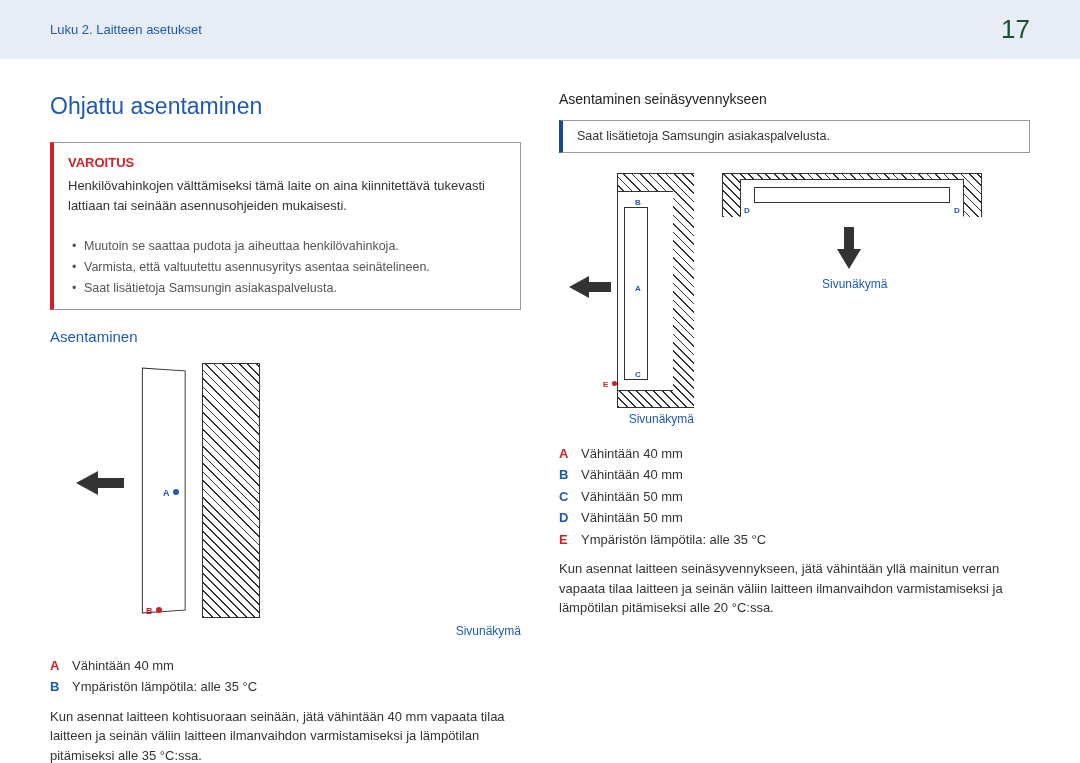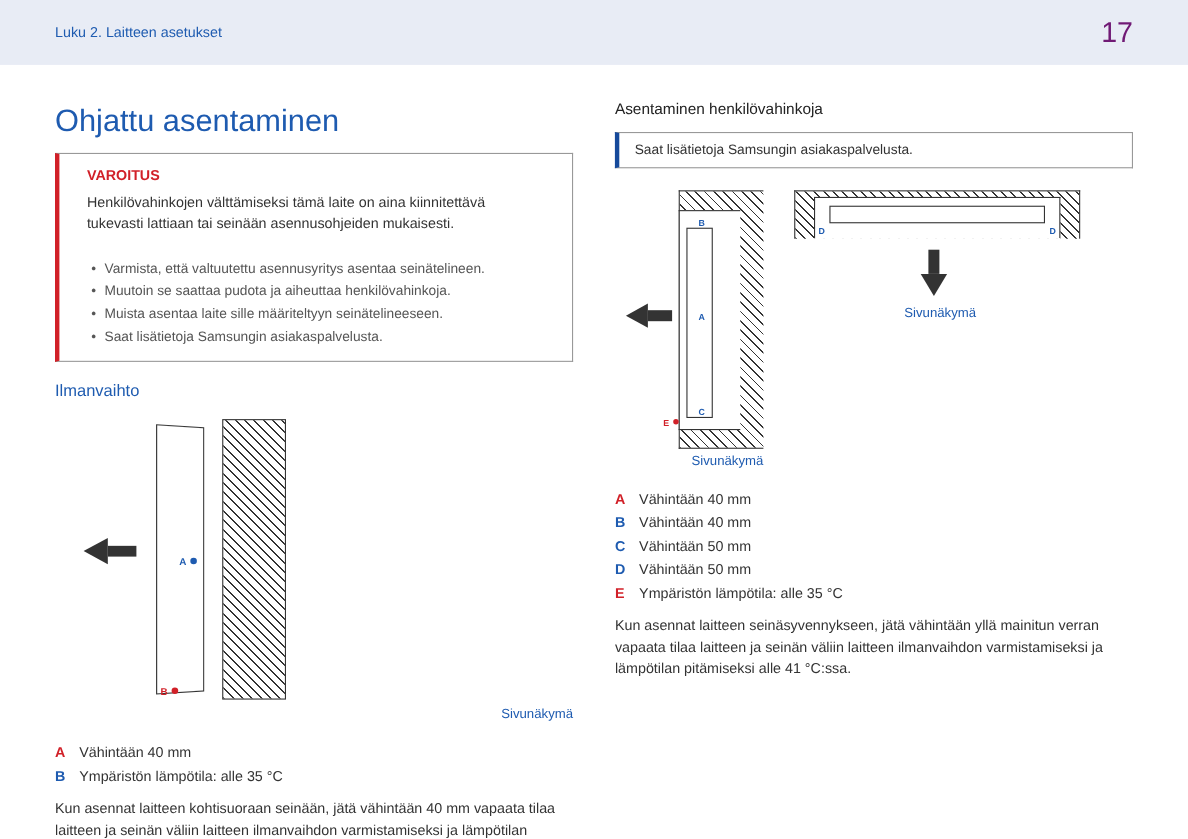--- a/index.html
+++ b/index.html
@@ -19,55 +19,55 @@
     display: flex;
     justify-content: space-between;
     align-items: center;
   }
   .breadcrumb {
     color: #1e5bb0;
     font-size: 13px;
     font-weight: 500;
   }
   .page-num {
-    color: #701a75;
+    color: #14532d;
     font-size: 26px;
     font-weight: 300;
   }
   .content {
     display: flex;
     padding: 30px 50px 20px 50px;
     gap: 38px;
   }
   .col {
     flex: 1;
     min-width: 0;
   }
   h1 {
     color: #1e5bb0;
-    font-size: 28px;
+    font-size: 23px;
     font-weight: 500;
-    margin-bottom: 8px;
+    margin-bottom: 18px;
   }
   h2.sub-blue {
     color: #1e5bb0;
     font-size: 15px;
     font-weight: 500;
     margin-bottom: 6px;
   }
   h3.sub-black {
     color: #222;
     font-size: 14px;
     font-weight: 500;
     margin-bottom: 10px;
   }
   .warning-box {
     border: 1px solid #999;
     border-left: 4px solid #d12028;
-    padding: 10px 25px;
+    padding: 10px 14px;
     margin-bottom: 16px;
   }
   .warning-title {
     color: #d12028;
     font-weight: 700;
     text-transform: uppercase;
     font-size: 13px;
     margin-bottom: 4px;
   }
   .warning-box p {
@@ -295,28 +295,27 @@
 
 <div class="content">
 
   <div class="col">
     <h1>Ohjattu asentaminen</h1>
 
     <div class="warning-box">
       <div class="warning-title">VAROITUS</div>
       <p>Henkilövahinkojen välttämiseksi tämä laite on aina kiinnitettävä tukevasti lattiaan tai seinään asennusohjeiden mukaisesti.</p>
       <ul>
+        <li style="padding-left:12px;">Muutoin se saattaa pudota ja aiheuttaa henkilövahinkoja.</li>
         <li>Varmista, että valtuutettu asennusyritys asentaa seinätelineen.</li>
-        <li style="padding-left:12px;">Muutoin se saattaa pudota ja aiheuttaa henkilövahinkoja.</li>
-        <li>Muista asentaa laite sille määriteltyyn seinätelineeseen.</li>
         <li>Saat lisätietoja Samsungin asiakaspalvelusta.</li>
       </ul>
     </div>
 
-    <h2 class="sub-blue">Ilmanvaihto</h2>
+    <h2 class="sub-blue">Asentaminen</h2>
 
     <div class="figure">
       <div class="diagram1">
         <div class="hatched-wall"></div>
         <div class="panel-rect"></div>
         <div class="arrow-left"></div>
         <span class="marker-a1">A</span>
         <span class="marker-b1">B</span>
       </div>
       <div class="caption-blue" style="margin-left:60px;">Sivunäkymä</div>
@@ -330,21 +329,21 @@
       <div class="legend-row">
         <span class="legend-key k-b">B</span>
         <span>Ympäristön lämpötila: alle 35 °C</span>
       </div>
     </div>
 
     <p class="body-text">Kun asennat laitteen kohtisuoraan seinään, jätä vähintään 40 mm vapaata tilaa laitteen ja seinän väliin laitteen ilmanvaihdon varmistamiseksi ja lämpötilan pitämiseksi alle 35 °C:ssa.</p>
   </div>
 
   <div class="col">
-    <h3 class="sub-black">Asentaminen henkilövahinkoja</h3>
+    <h3 class="sub-black">Asentaminen seinäsyvennykseen</h3>
 
     <div class="info-box">
       <span>Saat lisätietoja Samsungin asiakaspalvelusta.</span>
     </div>
 
     <div class="figure2">
       <div>
         <div class="diagram2-side">
           <div class="recess-wall"></div>
           <div class="recess-cavity"></div>
@@ -385,15 +384,15 @@
       <div class="legend-row">
         <span class="legend-key k-d">D</span>
         <span>Vähintään 50 mm</span>
       </div>
       <div class="legend-row">
         <span class="legend-key k-e">E</span>
         <span>Ympäristön lämpötila: alle 35 °C</span>
       </div>
     </div>
 
-    <p class="body-text">Kun asennat laitteen seinäsyvennykseen, jätä vähintään yllä mainitun verran vapaata tilaa laitteen ja seinän väliin laitteen ilmanvaihdon varmistamiseksi ja lämpötilan pitämiseksi alle 41 °C:ssa.</p>
+    <p class="body-text">Kun asennat laitteen seinäsyvennykseen, jätä vähintään yllä mainitun verran vapaata tilaa laitteen ja seinän väliin laitteen ilmanvaihdon varmistamiseksi ja lämpötilan pitämiseksi alle 20 °C:ssa.</p>
   </div>
 </div>
 
 </body></html>

